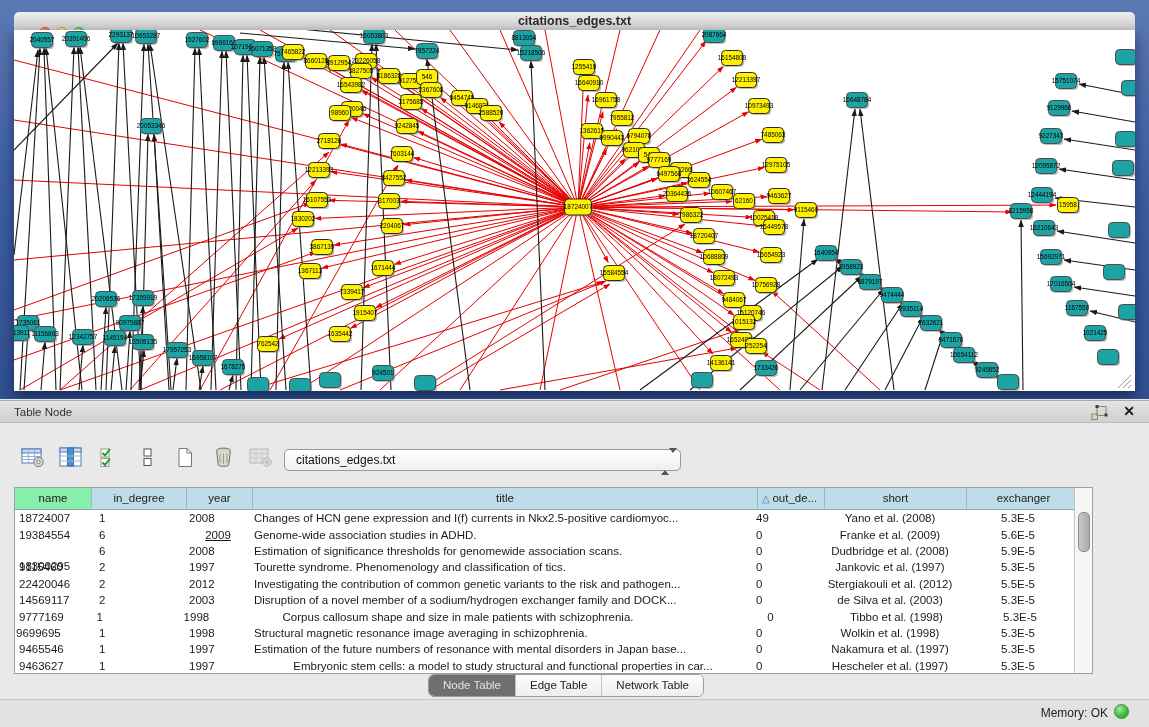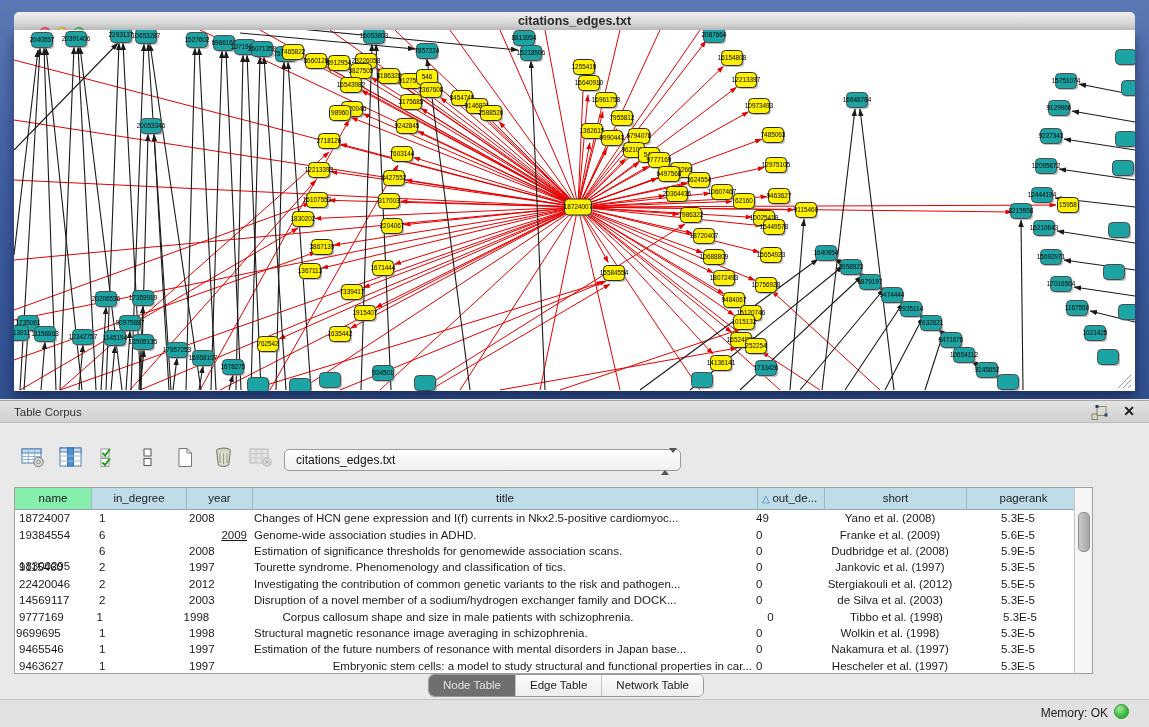--- a/index.html
+++ b/index.html
@@ -932,21 +932,21 @@
         </g>
         <line x1="1118" y1="388" x2="1131" y2="375" stroke="#9a9a9a"></line>
         <line x1="1123" y1="388" x2="1131" y2="380" stroke="#9a9a9a"></line>
         <line x1="1128" y1="388" x2="1131" y2="385" stroke="#9a9a9a"></line>
       </svg>
   </div>
 </div>
 
 <div class="panel">
   <div class="panel-header">
-    <span class="panel-title">Table Corpus</span>
+    <span class="panel-title">Table Node</span>
     <span class="panel-float">
       <svg width="18" height="16">
           <rect x="6" y="1.5" width="9" height="9" fill="none" stroke="#8a8a5a"></rect>
           <rect x="4.5" y="0" width="3" height="3" fill="#27406e"></rect>
           <rect x="13.5" y="8.5" width="3" height="3" fill="#27406e"></rect>
           <rect x="1" y="9" width="5.5" height="5.5" fill="none" stroke="#8a8a5a"></rect>
         </svg>
     </span>
     <span class="panel-close">✕</span>
   </div>
@@ -1015,36 +1015,36 @@
   </div>
 
   <div class="tbl">
     <div class="tbl-header">
         <div class="th gray" style="width: 77px;">name</div>
         <div class="th" style="width: 95px;">in_degree</div>
         <div class="th" style="width: 66px;">year</div>
         <div class="th" style="width: 505px;">title</div>
         <div class="th sorted" style="width: 67px;"><span class="sorttri">△ </span>out_de...</div>
         <div class="th" style="width: 142px;">short</div>
-        <div class="th" style="width: 114px;">pagerank</div>
+        <div class="th" style="width: 114px;">exchanger</div>
       </div>
     <div class="tbl-rows">
         <div class="tr">
           <div class="td" style="width: 77px; text-align: left; padding-left: 4px;">18724007</div>
           <div class="td" style="width: 89px; text-align: left; padding-left: 7px;">1</div>
           <div class="td" style="width: 66px; text-align: left; padding-left: 8px;">2008</div>
           <div class="td" style="width: 505px; text-align: left; padding-left: 7px;">Changes of HCN gene expression and I(f) currents in Nkx2.5-positive cardiomyoc...</div>
           <div class="td" style="width: 67px; text-align: left; padding-left: 4px;">49</div>
           <div class="td" style="width: 142px; text-align: center; padding-left: 0px;">Yano et al. (2008)</div>
           <div class="td" style="width: 114px; text-align: center; padding-left: 0px;">5.3E-5</div>
         </div>
         <div class="tr">
           <div class="td" style="width: 77px; text-align: left; padding-left: 4px;">19384554</div>
           <div class="td" style="width: 89px; text-align: left; padding-left: 7px;">6</div>
-          <div class="td" style="width: 66px; text-align: right; padding-left: 8px; text-decoration: underline;">2009</div>
+          <div class="td" style="width: 66px; text-align: center; padding-left: 8px; text-decoration: underline;">2009</div>
           <div class="td" style="width: 505px; text-align: left; padding-left: 7px;">Genome-wide association studies in ADHD.</div>
           <div class="td" style="width: 67px; text-align: left; padding-left: 4px;">0</div>
           <div class="td" style="width: 142px; text-align: center; padding-left: 0px;">Franke et al. (2009)</div>
           <div class="td" style="width: 114px; text-align: center; padding-left: 0px;">5.6E-5</div>
         </div>
         <div class="tr">
           <div class="td" style="width: 77px; text-align: left; padding-left: 4px; margin-top: 30px;">18300295</div>
           <div class="td" style="width: 89px; text-align: left; padding-left: 7px;">6</div>
           <div class="td" style="width: 66px; text-align: left; padding-left: 8px;">2008</div>
           <div class="td" style="width: 505px; text-align: left; padding-left: 7px;">Estimation of significance thresholds for genomewide association scans.</div>
@@ -1103,21 +1103,21 @@
           <div class="td" style="width: 66px; text-align: left; padding-left: 8px;">1997</div>
           <div class="td" style="width: 505px; text-align: left; padding-left: 7px;">Estimation of the future numbers of resonance with mental disorders in Japan base...</div>
           <div class="td" style="width: 67px; text-align: left; padding-left: 4px;">0</div>
           <div class="td" style="width: 142px; text-align: center; padding-left: 0px;">Nakamura et al. (1997)</div>
           <div class="td" style="width: 114px; text-align: center; padding-left: 0px;">5.3E-5</div>
         </div>
         <div class="tr">
           <div class="td" style="width: 77px; text-align: left; padding-left: 4px;">9463627</div>
           <div class="td" style="width: 89px; text-align: left; padding-left: 7px;">1</div>
           <div class="td" style="width: 66px; text-align: left; padding-left: 8px;">1997</div>
-          <div class="td" style="width: 505px; text-align: right; padding-left: 7px;">Embryonic stem cells: a model to study structural and functional properties in car...</div>
+          <div class="td" style="width: 505px; text-align: center; padding-left: 7px;">Embryonic stem cells: a model to study structural and functional properties in car...</div>
           <div class="td" style="width: 67px; text-align: left; padding-left: 4px;">0</div>
           <div class="td" style="width: 142px; text-align: center; padding-left: 0px;">Hescheler et al. (1997)</div>
           <div class="td" style="width: 114px; text-align: center; padding-left: 0px;">5.3E-5</div>
         </div>
       </div>
     <div class="vsb">
       <div class="vsb-thumb"></div>
     </div>
   </div>
 

